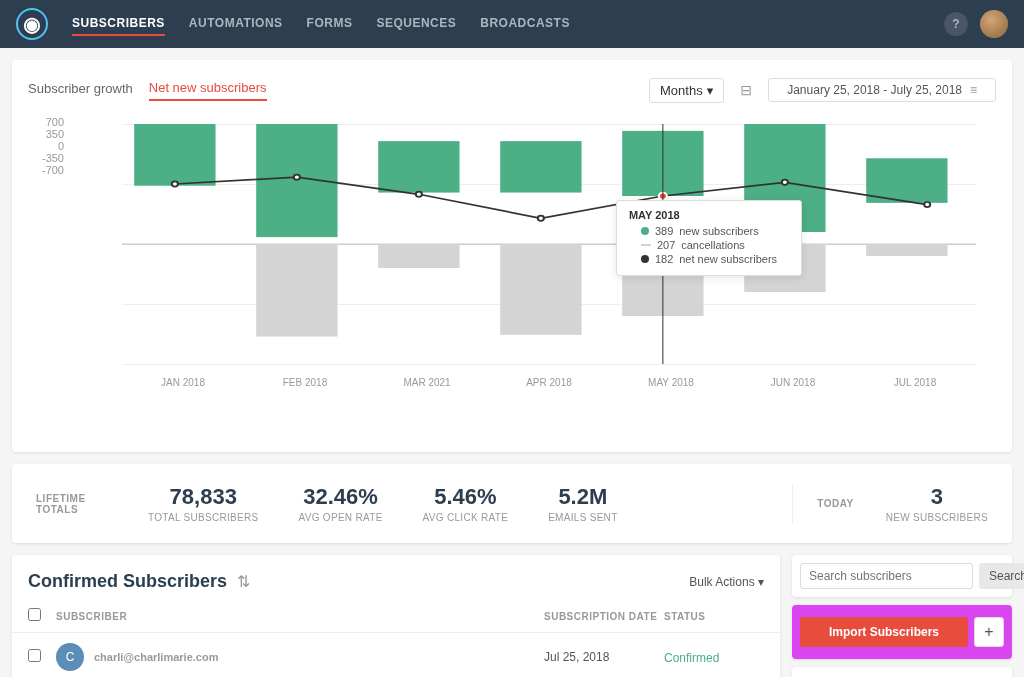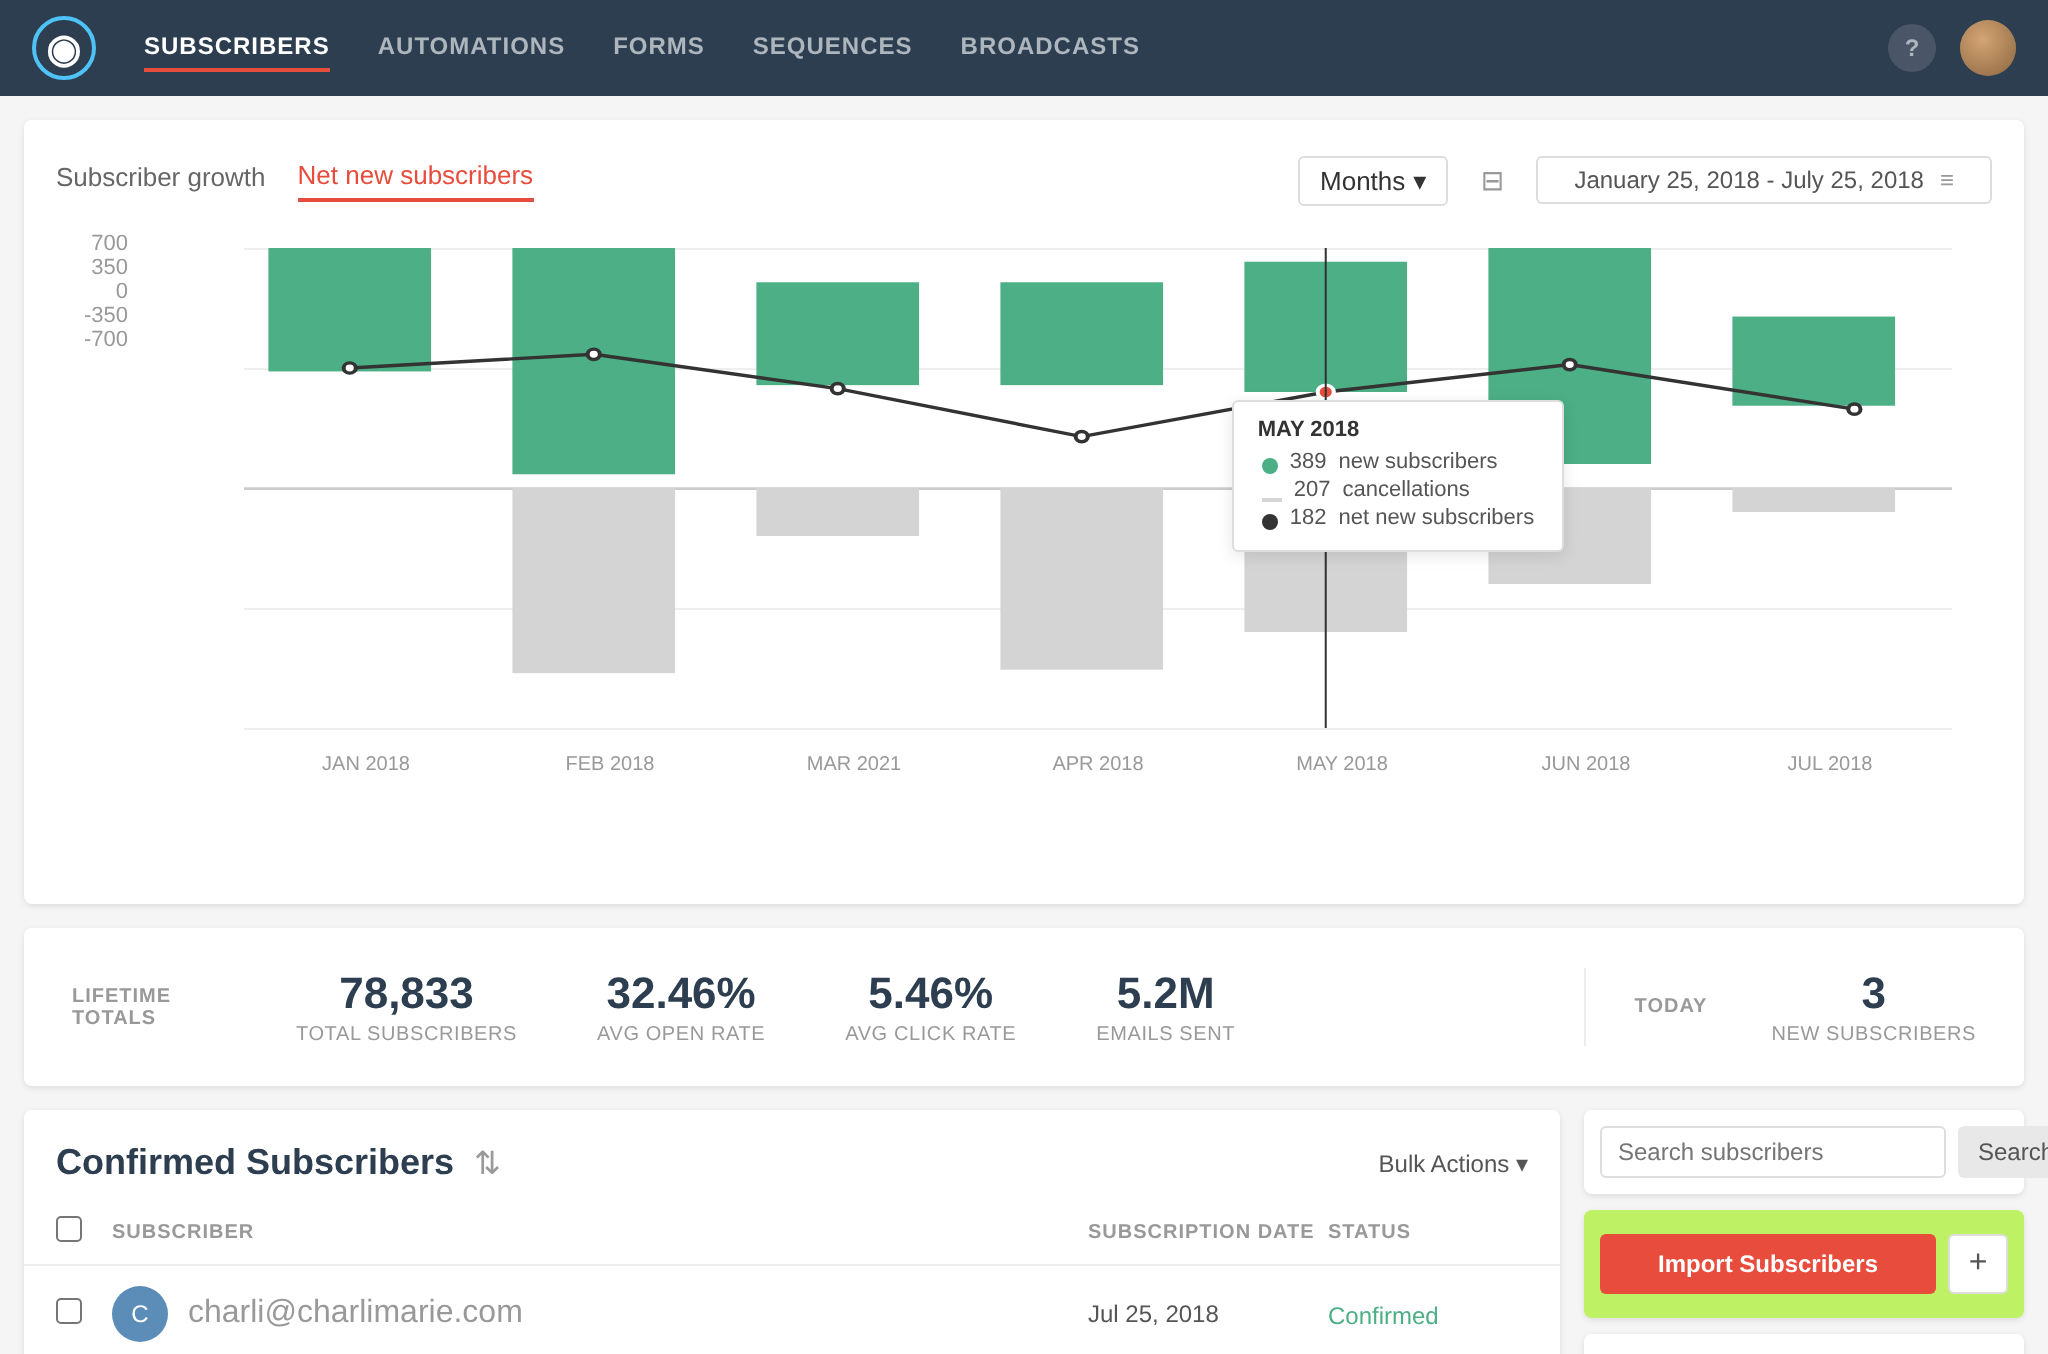--- a/index.html
+++ b/index.html
@@ -118,21 +118,21 @@
       background: white;
       border: 1px solid #ddd;
       border-radius: 3px;
       padding: 8px 12px;
       font-size: 11px;
       box-shadow: 0 2px 8px rgba(0,0,0,0.1);
       z-index: 10;
       min-width: 160px;
     }
     .tooltip-title { font-weight: 700; font-size: 11px; margin-bottom: 4px; color: #333; }
-    .tooltip-row { display: flex; align-items: flex-end; gap: 6px; margin: 2px 2px; color: #555; }
+    .tooltip-row { display: flex; align-items: center; gap: 6px; margin: 2px 12px; color: #555; }
     .tooltip-dot { width: 8px; height: 8px; border-radius: 50%; }
     .tooltip-line { width: 10px; height: 2px; }
 
     
     .stats-section {
       background: white;
       margin: 0 12px 12px;
       border-radius: 4px;
       box-shadow: 0 1px 3px rgba(0,0,0,0.1);
       padding: 20px 24px;
@@ -184,21 +184,21 @@
     .col-status { width: 100px; }
     .table-row { display: flex; align-items: center; padding: 10px 16px; border-bottom: 1px solid #f5f5f5; }
     .row-check { width: 28px; }
     .row-check input { cursor: pointer; }
     .row-subscriber { flex: 1; display: flex; align-items: center; gap: 10px; }
     .subscriber-avatar {
       width: 28px; height: 28px; border-radius: 50%; background: #7b8ea0;
       display: flex; align-items: center; justify-content: center;
       color: white; font-size: 12px; flex-shrink: 0;
     }
-    .subscriber-info .email { font-size: 16px; color: #999; }
+    .subscriber-info .email { font-size: 11px; color: #999; font-weight: bold; }
     .row-date { width: 120px; font-size: 12px; color: #555; }
     .row-status { width: 100px; }
     .status-confirmed { font-size: 12px; color: #4caf85; }
 
     
     .right-panel {
       width: 220px;
       display: flex; flex-direction: column; gap: 8px;
     }
     .search-box {
@@ -208,21 +208,21 @@
     }
     .search-input {
       flex: 1; border: 1px solid #ddd; border-radius: 3px; padding: 5px 8px;
       font-size: 12px; outline: none; color: #555;
     }
     .search-btn {
       background: #e8e8e8; border: none; border-radius: 3px; padding: 5px 10px;
       font-size: 12px; cursor: pointer; color: #555;
     }
     .import-box {
-      background: #bef264; border-radius: 4px; box-shadow: 0 1px 3px rgba(0,0,0,0.1);
+      background: #d946ef; border-radius: 4px; box-shadow: 0 1px 3px rgba(0,0,0,0.1);
       padding: 12px 8px;
       display: flex; gap: 6px; align-items: center;
     }
     .import-btn {
       flex: 1; background: #e74c3c; color: white; border: none; border-radius: 3px;
       padding: 8px 12px; font-size: 12px; font-weight: 600; cursor: pointer;
     }
     .add-btn {
       width: 30px; height: 30px; border: 1px solid #ddd; border-radius: 3px;
       display: flex; align-items: center; justify-content: center;

